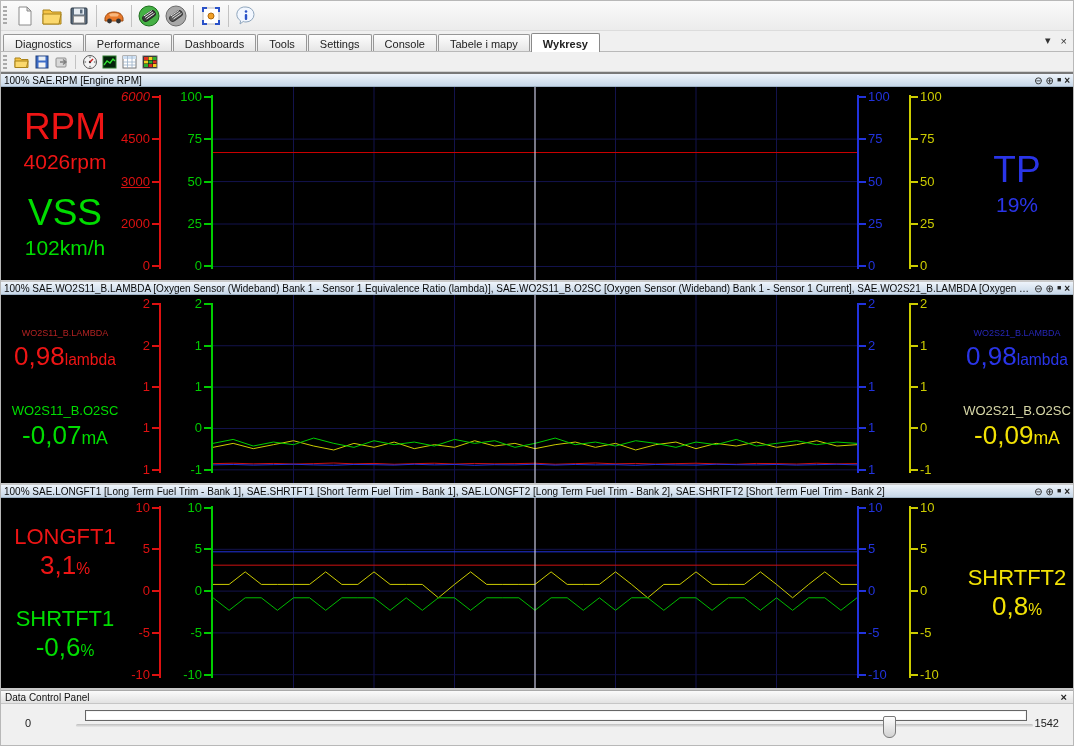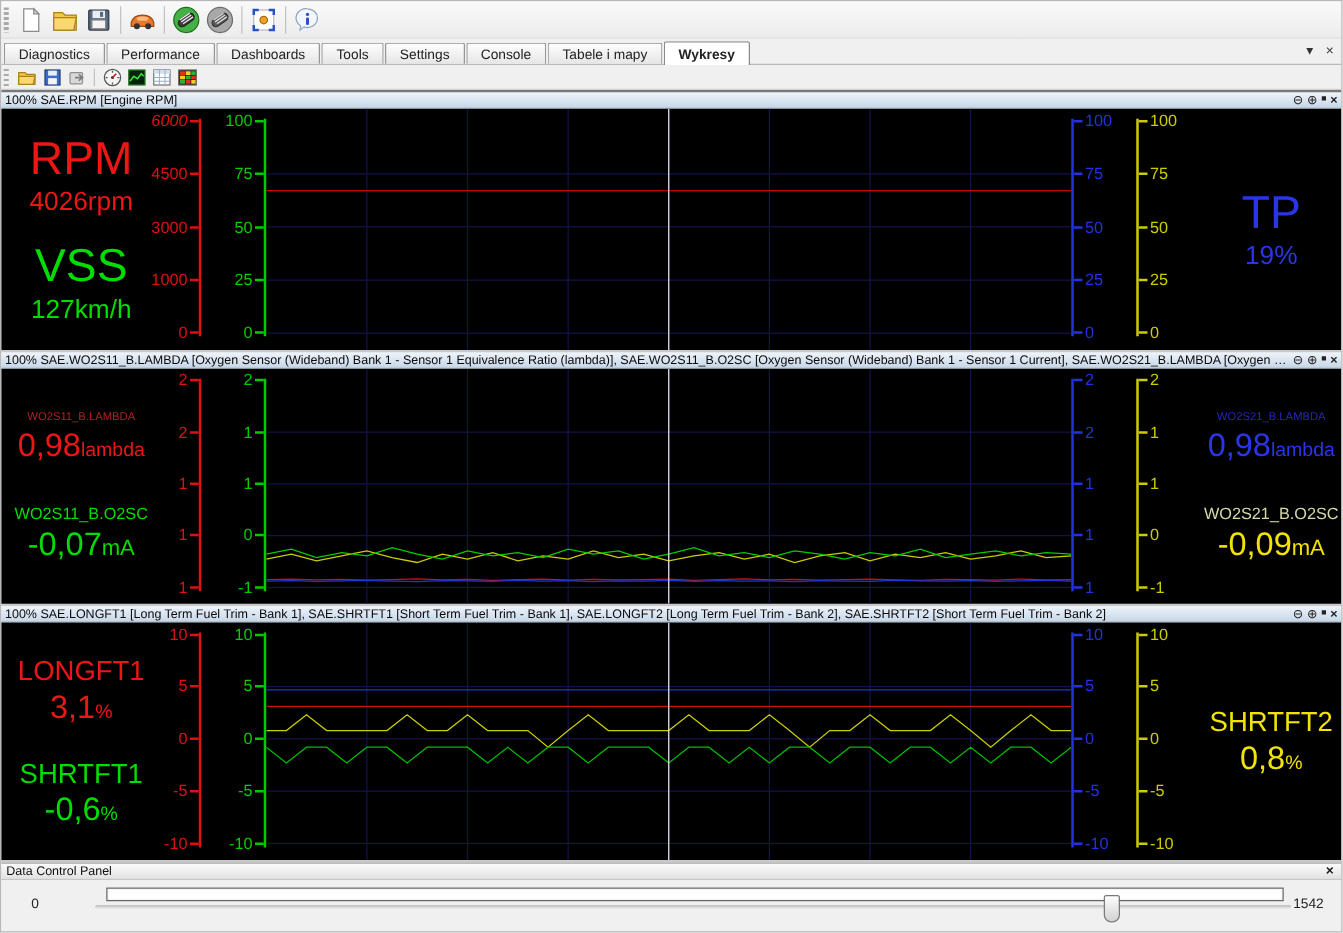--- a/index.html
+++ b/index.html
@@ -278,32 +278,32 @@
           </span>
       </div>
       <div class="pbody">
         <div class="vals vleft">
           <div class="vg">
               <div class="vlabel sz-xl cl-red">RPM</div>
             <div class="vvalue sz-md cl-red"><span>4026</span><span class="unit-same">rpm</span></div>
             </div>
           <div class="vg">
               <div class="vlabel sz-xl cl-green">VSS</div>
-            <div class="vvalue sz-md cl-green"><span>127</span><span class="unit-same">km/h</span></div>
+            <div class="vvalue sz-md cl-green"><span>102</span><span class="unit-same">km/h</span></div>
             </div>
         </div>
         <div class="axis aleft narrow">
             <div class="aline" style="background: rgb(221, 17, 17);"></div>
             <span class="alabel" style="color: rgb(221, 17, 17); top: calc(5% - 8px); font-style: italic;">6000</span>
             <span class="tick" style="background: rgb(221, 17, 17); top: calc(5% - 1px);"></span>
             <span class="alabel" style="color: rgb(221, 17, 17); top: calc(27% - 8px);">4500</span>
             <span class="tick" style="background: rgb(221, 17, 17); top: calc(27% - 1px);"></span>
-            <span class="alabel" style="color: rgb(221, 17, 17); top: calc(49% - 8px);">3000</span>
+            <span class="alabel" style="color: rgb(221, 17, 17); top: calc(49% - 8px); text-decoration: underline;">3000</span>
             <span class="tick" style="background: rgb(221, 17, 17); top: calc(49% - 1px);"></span>
-            <span class="alabel" style="color: rgb(221, 17, 17); top: calc(71% - 8px);">1000</span>
+            <span class="alabel" style="color: rgb(221, 17, 17); top: calc(71% - 8px);">2000</span>
             <span class="tick" style="background: rgb(221, 17, 17); top: calc(71% - 1px);"></span>
             <span class="alabel" style="color: rgb(221, 17, 17); top: calc(93% - 8px);">0</span>
             <span class="tick" style="background: rgb(221, 17, 17); top: calc(93% - 1px);"></span>
           </div>
         <div class="axis aleft">
             <div class="aline" style="background: rgb(0, 204, 0);"></div>
             <span class="alabel" style="color: rgb(0, 204, 0); top: calc(5% - 8px);">100</span>
             <span class="tick" style="background: rgb(0, 204, 0); top: calc(5% - 1px);"></span>
             <span class="alabel" style="color: rgb(0, 204, 0); top: calc(27% - 8px);">75</span>
             <span class="tick" style="background: rgb(0, 204, 0); top: calc(27% - 1px);"></span>

